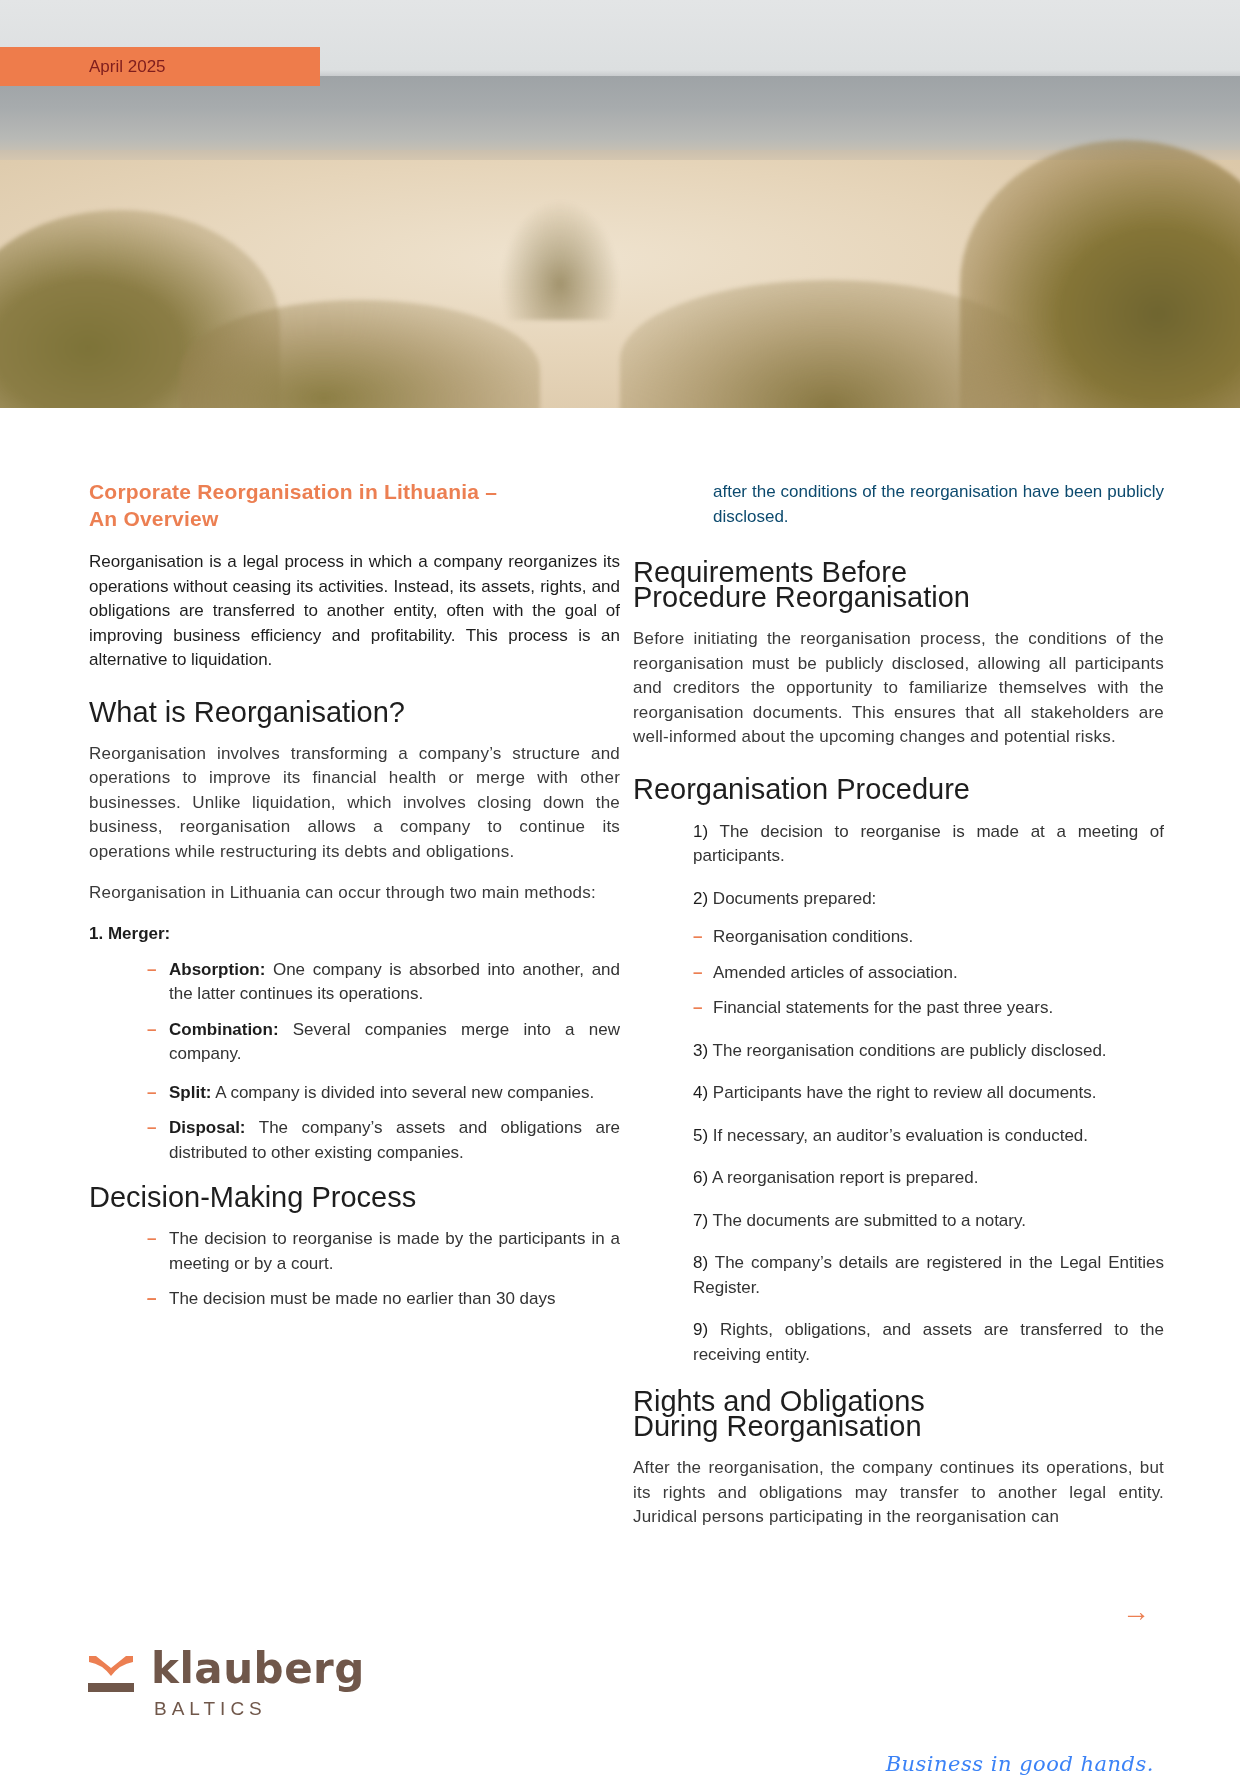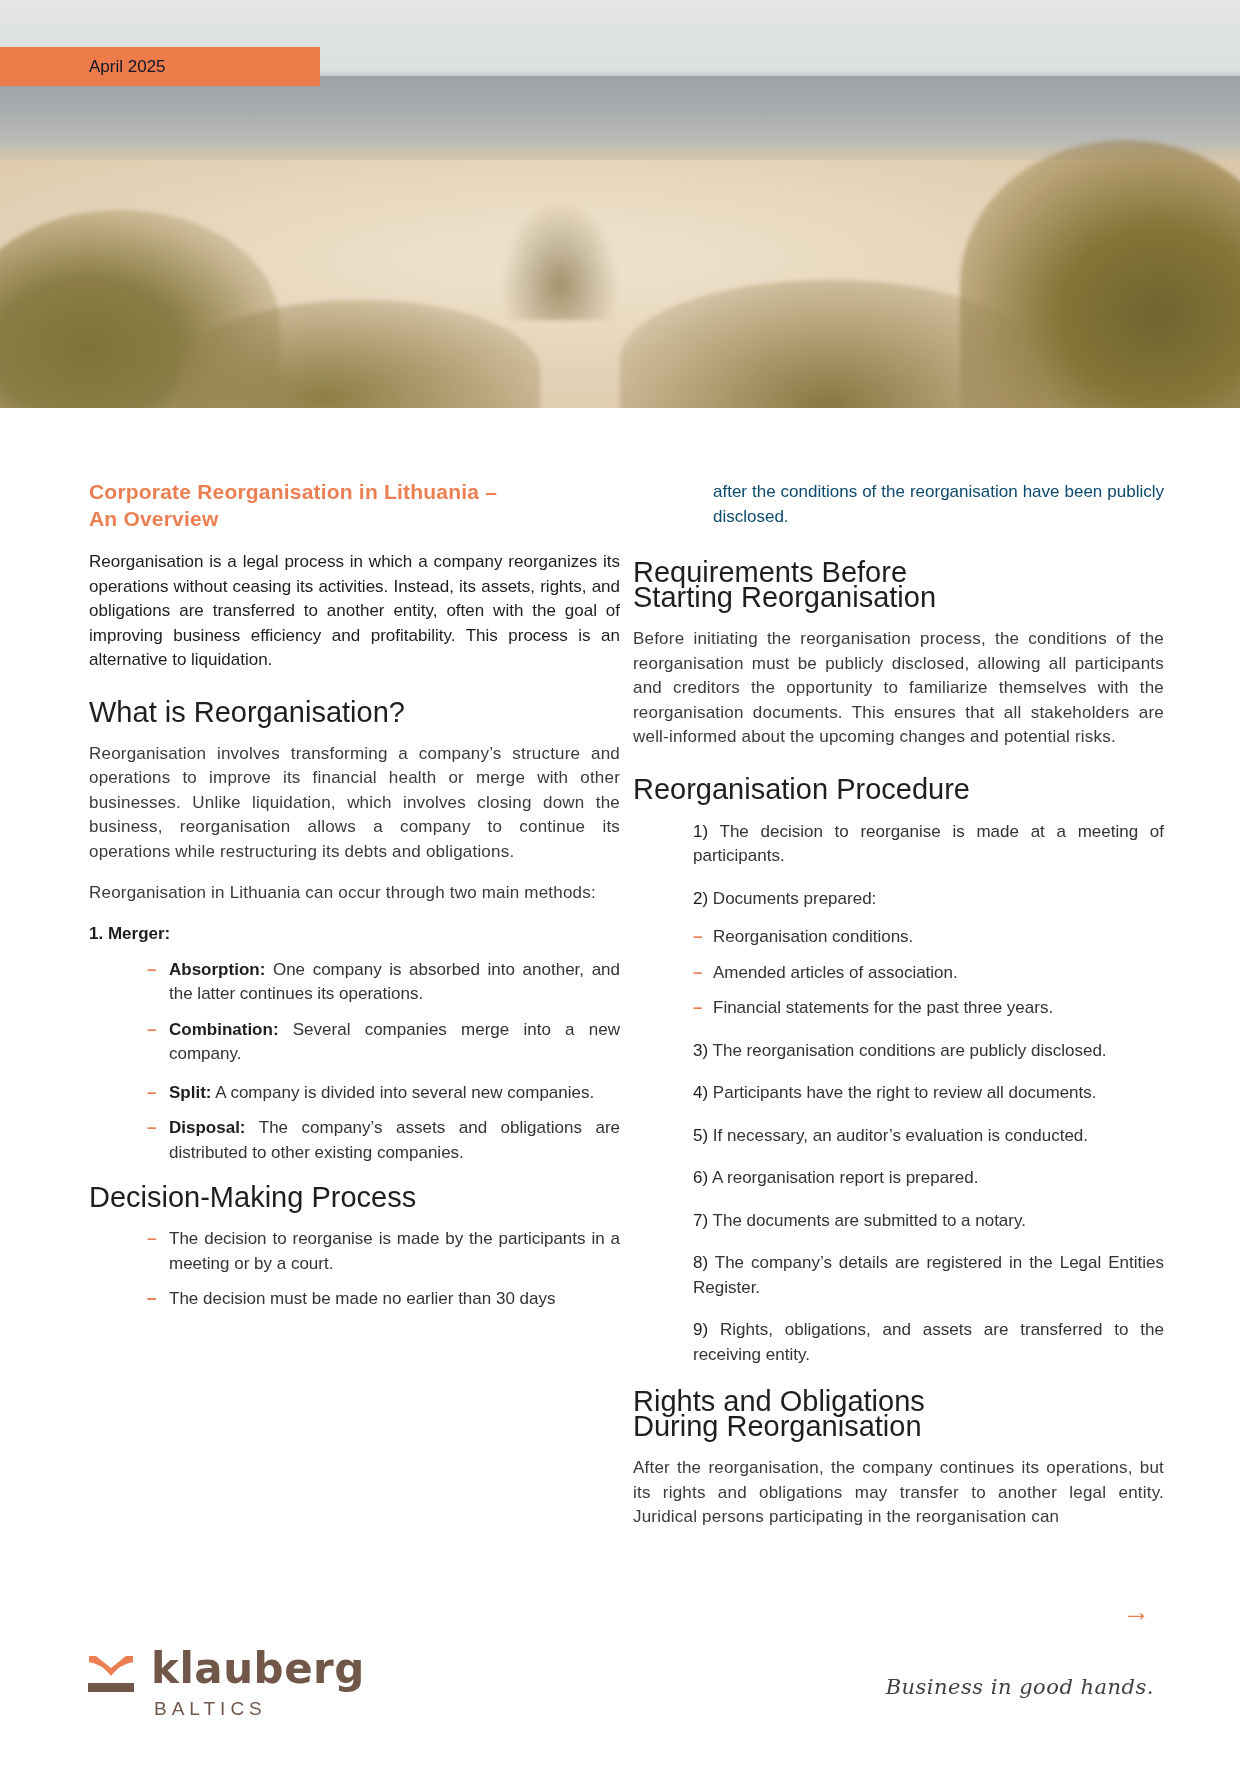--- a/index.html
+++ b/index.html
@@ -17,21 +17,21 @@
     background: linear-gradient(to bottom, #cabfae, #d8c9b1); }
   .hero .sand { position:absolute; left:0; top:160px; width:100%; height:248px;
     background: radial-gradient(ellipse at 45% 40%, #efe3cf 0%, #e6d5ba 45%, #d8c3a2 100%); }
   .grass { position:absolute; border-radius: 50% 50% 0 0; filter: blur(2px); }
   .g1 { left:-40px; top:210px; width:320px; height:230px; background: radial-gradient(ellipse at 40% 60%, #7d7338 0%, #8b7d45 35%, rgba(160,140,90,0.4) 70%, rgba(200,180,140,0) 100%); }
   .g2 { left:180px; top:300px; width:360px; height:140px; background: radial-gradient(ellipse at 40% 70%, #8c7e44 0%, rgba(150,130,80,0.6) 45%, rgba(220,200,160,0) 100%); }
   .g3 { left:960px; top:140px; width:330px; height:290px; background: radial-gradient(ellipse at 60% 60%, #6f6530 0%, #857537 35%, rgba(150,125,70,0.6) 65%, rgba(200,180,140,0) 100%); }
   .g4 { left:620px; top:280px; width:420px; height:160px; background: radial-gradient(ellipse at 50% 80%, #877741 0%, rgba(150,130,80,0.6) 45%, rgba(220,200,160,0) 100%); }
   .g5 { left:500px; top:200px; width:120px; height:120px; background: radial-gradient(ellipse at 50% 70%, rgba(130,115,70,0.7) 0%, rgba(220,200,160,0) 70%); }
   .date-tag { position:absolute; left:0; top:47px; width:320px; height:39px; background:#ee7c4b;
-    color:#0f172a; font-size:17px; line-height:39px; padding-left:89px; }
+    color:#7f1d1d; font-size:17px; line-height:39px; padding-left:89px; }
 
   
   .col { position:absolute; top:478px; width:531px; }
   .col-left { left:89px; }
   .col-right { left:633px; top:480px; }
 
   .title { color:#ec7f52; font-size:21px; line-height:27px; font-weight:bold; letter-spacing:0.2px; }
   .lead { margin-top:18px; font-size:17px; line-height:24.5px; color:#1d1d1d; text-align:justify; }
   h2 { font-size:29px; font-weight:normal; line-height:25px; color:#1e1e1e; }
   .left h2, .col h2 { margin-top:22px; }
@@ -49,21 +49,21 @@
   .proc-dash { position:relative; padding-left:20px; font-size:17px; line-height:24.5px; color:#333; margin-bottom:11px; }
   .proc-dash .dash { font-weight:bold; }
 
   .next-arrow { position:absolute; left:1122px; top:1600px; color:#ec7f52; font-size:28px; line-height:24px; }
 
   
   .logo { position:absolute; left:88px; top:1650px; width:300px; height:70px; }
   .logo-mark { position:absolute; left:0; top:4px; width:46px; height:40px; }
   .logo-text { position:absolute; left:63px; top:-6px; font-size:42px; color:#70574a; letter-spacing:0.5px; font-family:"DejaVu Sans", sans-serif;font-weight:bold; }
   .logo-sub { position:absolute; left:66px; top:48px; font-size:19px; letter-spacing:5px; color:#70574a; }
-  .tagline { position:absolute; left:880px; top:1675px; width:274px; text-align:right; font-family:"DejaVu Serif", serif; font-style:italic; font-size:21px; color:#404040; letter-spacing:0.5px; }
+  .tagline { position:absolute; left:880px; top:1752px; width:274px; text-align:right; font-family:"DejaVu Serif", serif; font-style:italic; font-size:21px; color:#3b82f6; letter-spacing:0.5px; }
 </style>
 </head>
 <body>
 
 <div class="hero">
   <div class="sea"></div>
   <div class="shore"></div>
   <div class="sand"></div>
   <div class="grass g1"></div>
   <div class="grass g2"></div>
@@ -122,21 +122,21 @@
       <span>The decision must be made no earlier than 30 days</span>
     </div>
   </div>
 </div>
 
 <div class="col col-right">
   <div class="cont">after the conditions of the reorganisation have been publicly disclosed.</div>
 
   <h2 style="margin-top:31px">
     <div>Requirements Before</div>
-    <div>Starting Reorganisation</div>
+    <div>Procedure Reorganisation</div>
   </h2>
   <p class="body">Before initiating the reorganisation process, the conditions of the reorganisation must be publicly disclosed, allowing all participants and creditors the opportunity to familiarize themselves with the reorganisation documents. This ensures that all stakeholders are well-informed about the upcoming changes and potential risks.</p>
 
   <h2 style="margin-top:27px">Reorganisation Procedure</h2>
   <div class="proc">
     <div class="proc-item">
       <span class="n">1)</span><span> The decision to reorganise is made at a meeting of participants.</span>
     </div>
     <div class="proc-item" style="margin-bottom:14px">
       <span class="n">2)</span><span> Documents prepared:</span>

